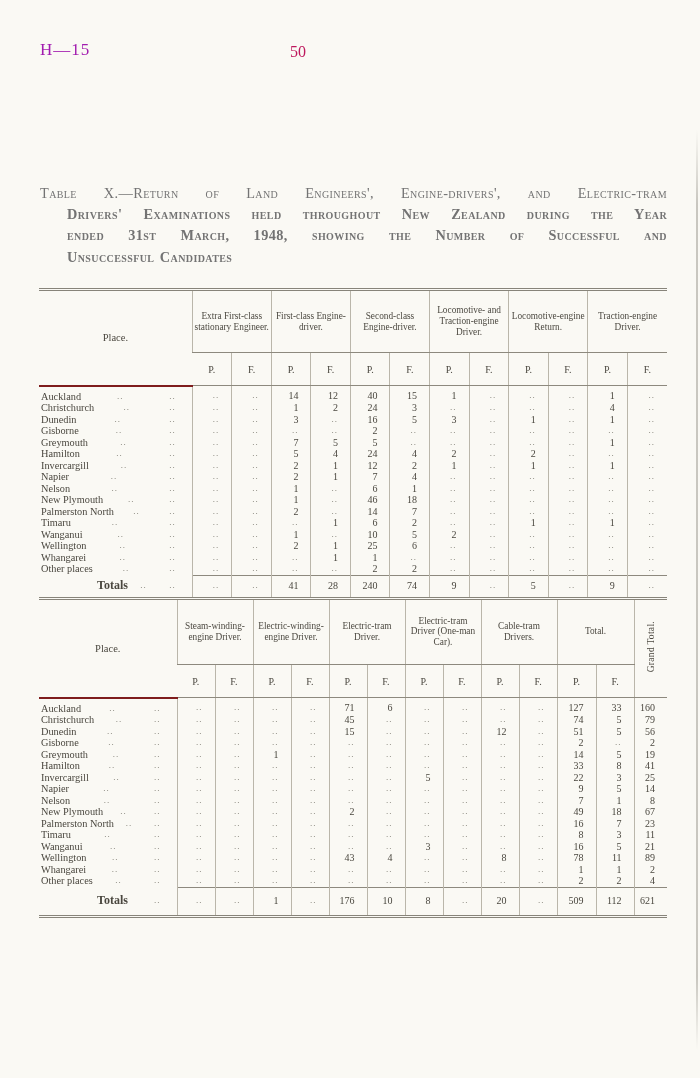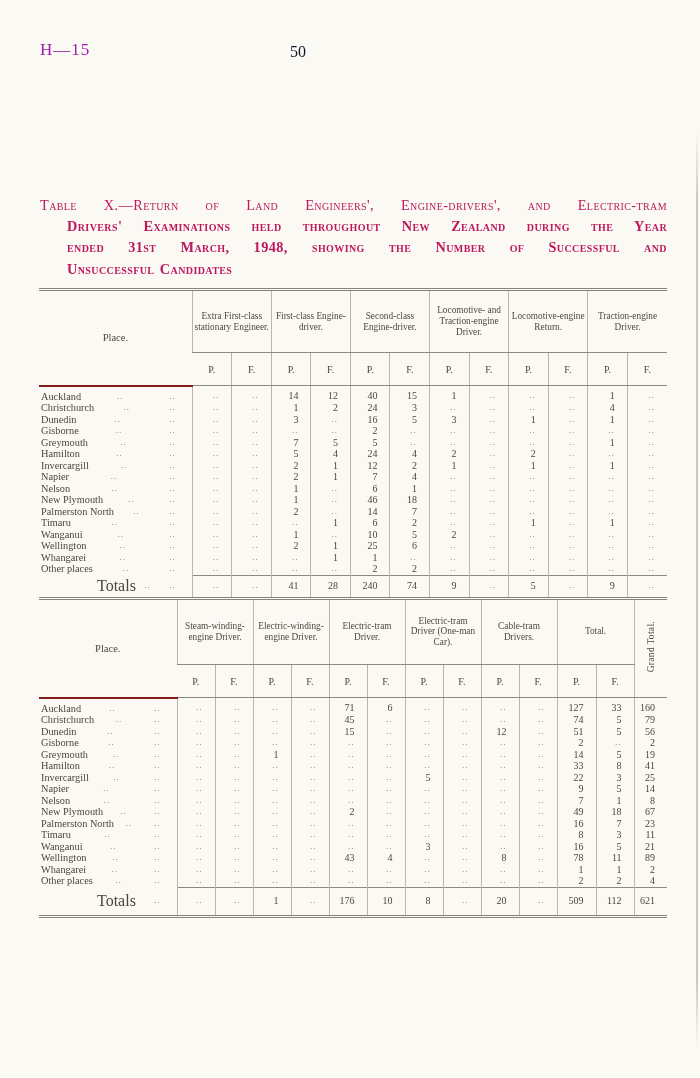--- a/index.html
+++ b/index.html
@@ -7,23 +7,23 @@
   body { font-family:"Liberation Serif","DejaVu Serif",serif; background:#e8e6e0; }
   .page {
     position:relative; width:700px; height:1078px;
     background:#faf9f4; color:#4a473f; overflow:hidden;
   }
   
   .scan-edge { position:absolute; right:2px; top:130px; height:920px; width:2px;
     background:linear-gradient(to bottom, rgba(160,157,148,0), rgba(160,157,148,.55) 8%, rgba(160,157,148,.55) 92%, rgba(160,157,148,0)); }
 
   .hdr-ref { position:absolute; left:40px; top:40px; font-size:17px; letter-spacing:1px; color:#a21caf; }
-  .hdr-page { position:absolute; left:0; top:43px; width:596px; text-align:center; font-size:16px; color:#0f172a; }
-
-  .title { position:absolute; left:40px; top:195px; width:627px; font-variant:small-caps; color:#be185d; }
+  .hdr-page { position:absolute; left:0; top:43px; width:596px; text-align:center; font-size:16px; color:#be185d; }
+
+  .title { position:absolute; left:40px; top:183px; width:627px; font-variant:small-caps; color:#737373; }
   .tl { font-size:14.3px; line-height:21.2px; letter-spacing:.4px; word-spacing:1.5px; }
   .tl-j { text-align:justify; text-align-last:justify; }
   .tl-i { padding-left:27px;font-weight:bold; }
 
   .tables { position:absolute; left:39px; top:288px; width:628px; }
 
   table.t { border-collapse:collapse; table-layout:fixed; width:628px; color:#4a473f; }
   .t1 { border-top:3px double #87847a; border-bottom:3px double #87847a; }
   .t2 { border-bottom:3px double #87847a; }
 
@@ -48,21 +48,21 @@
   .t tbody tr:first-child td { padding-top:4px; }
   .t tbody td.dots { color:#716e64; font-size:9px; letter-spacing:1px; }
   .t tbody td.place { text-align:left; padding:0 6px 0 2px; }
   .pwrap { display:flex; align-items:flex-start; }
   .nm { font-size:10.3px; white-space:nowrap; }
   .ld { margin-left:auto; color:#716e64; font-size:9px; letter-spacing:1px; padding-right:10px; }
 
   .t tr.totals td { border-top:1px solid #8d897e; height:23px; vertical-align:middle; padding-top:0; }
   .t2 tr.totals td { height:29px; }
   .t tr.totals td.place { border-top:none; padding-left:58px; }
-  .t tr.totals .nm { font-size:16px; }
+  .t tr.totals .nm { font-size:12px;font-weight:bold; }
 </style>
 </head>
 <body>
 
 <div class="page">
   <div class="scan-edge"></div>
 
   <div class="hdr-ref">H—15</div>
   <div class="hdr-page">50</div>
 

